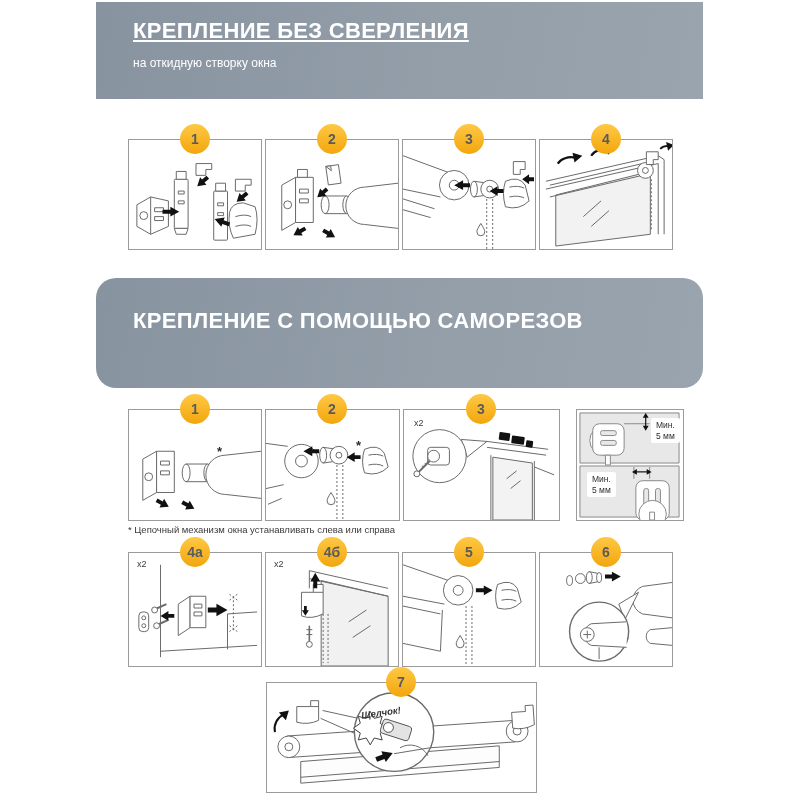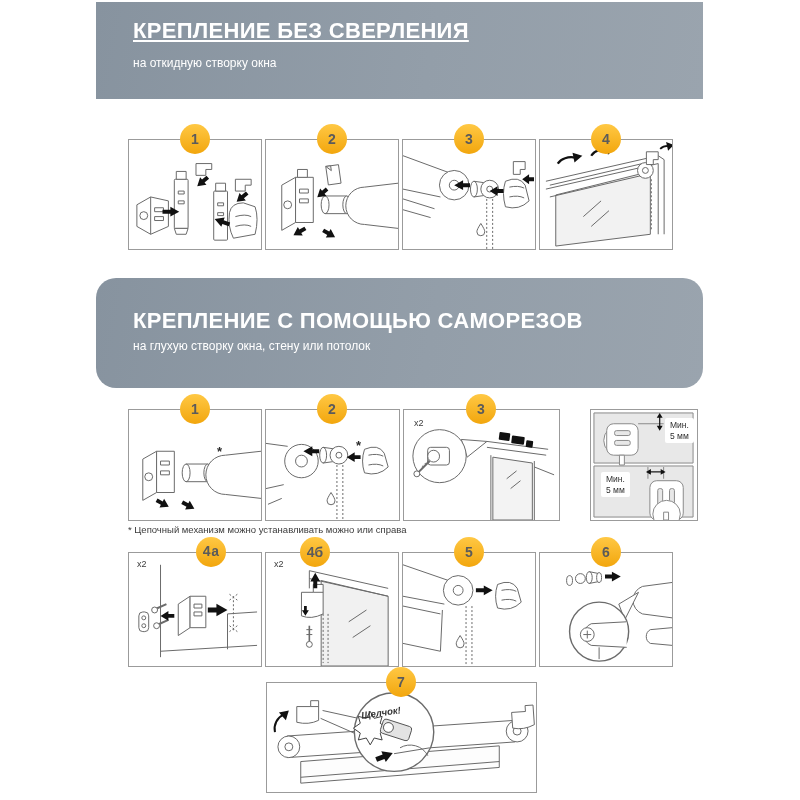--- a/index.html
+++ b/index.html
@@ -179,21 +179,20 @@
     </svg>
   </div>
 
   <div class="badge" style="left:180px;top:124px;">1</div>
   <div class="badge" style="left:317px;top:124px;">2</div>
   <div class="badge" style="left:454px;top:124px;">3</div>
   <div class="badge" style="left:591px;top:124px;">4</div>
 
   <div class="band" style="top:278px;height:110px;border-radius:20px;">
     <div class="t" style="top:30px;">КРЕПЛЕНИЕ С ПОМОЩЬЮ САМОРЕЗОВ</div>
-    <div class="s" style="top:61px;">на глухую створку окна, стену или потолок</div>
   </div>
 
   <div class="panel" style="left:128px;top:409px;width:134px;height:112px;">
     <span class="ast" style="left:88px;top:34px;">*</span>
     <svg class="art" viewBox="0 0 134 112" preserveAspectRatio="none">
       <g stroke="#6b6b6b" fill="#ffffff" stroke-width="1">
         <path d="M14,50 L28,42 L28,84 L14,92 Z"></path>
         <rect x="28" y="42" width="18" height="42"></rect>
         <rect x="32" y="52" width="9" height="4"></rect>
         <rect x="32" y="62" width="9" height="4"></rect>
@@ -268,21 +267,21 @@
         <line x1="132" y1="58" x2="152" y2="66"></line>
       </g>
       <g fill="#111111" stroke="none" transform="rotate(7 110 30)">
         <rect x="96" y="24" width="11" height="8" rx="1"></rect>
         <rect x="109" y="26" width="13" height="8" rx="1"></rect>
         <rect x="124" y="29" width="7" height="7" rx="1"></rect>
       </g>
     </svg>
   </div>
 
-  <div class="panel" style="left:590px;top:409px;width:108px;height:112px;">
+  <div class="panel" style="left:576px;top:409px;width:108px;height:112px;">
     <svg class="art" viewBox="0 0 108 112" preserveAspectRatio="none">
       <g stroke="#8a8a8a" stroke-width="1">
         <rect x="3" y="3" width="101" height="51" fill="#e8e8e8"></rect>
         <rect x="3" y="57" width="101" height="52" fill="#e8e8e8"></rect>
         <circle cx="28" cy="31" r="15" fill="#ffffff"></circle>
         <rect x="16" y="14" width="32" height="32" rx="7" fill="#ffffff"></rect>
         <rect x="24" y="21" width="16" height="5" rx="2" fill="#e8e8e8"></rect>
         <rect x="24" y="31" width="16" height="5" rx="2" fill="#e8e8e8"></rect>
         <rect x="29" y="46" width="5" height="10" fill="#ffffff"></rect>
         <line x1="48" y1="14" x2="74" y2="14"></line>
@@ -310,21 +309,21 @@
     <div class="minbox" style="left:10px;top:62px;">
       <span>Мин.</span><br>
       <span>5 мм</span>
     </div>
   </div>
 
   <div class="badge" style="left:180px;top:394px;">1</div>
   <div class="badge" style="left:317px;top:394px;">2</div>
   <div class="badge" style="left:466px;top:394px;">3</div>
 
-  <div class="footnote">* Цепочный механизм можно устанавливать можно или справа</div>
+  <div class="footnote">* Цепочный механизм окна устанавливать слева или справа</div>
 
   <div class="panel" style="left:128px;top:552px;width:134px;height:115px;">
     <span class="xlab" style="left:8px;top:6px;">x2</span>
     <svg class="art" viewBox="0 0 134 115" preserveAspectRatio="none">
       <g stroke="#6b6b6b" fill="#ffffff" stroke-width="1">
         <line x1="32" y1="12" x2="32" y2="106"></line>
         <line x1="32" y1="100" x2="130" y2="94"></line>
         <line x1="100" y1="62" x2="130" y2="60"></line>
         <line x1="100" y1="62" x2="100" y2="98"></line>
         <path d="M50,52 L62,44 L62,76 L50,84 Z"></path>
@@ -432,22 +431,22 @@
         <line x1="60" y1="96" x2="60" y2="108"></line>
       </g>
       <g fill="#111111" stroke="none">
         <g transform="translate(66,24)">
             <path d="M0,-2 h7 v-3 l9,5 -9,5 v-3 h-7 z"></path>
           </g>
       </g>
     </svg>
   </div>
 
-  <div class="badge" style="left:196px;top:537px;font-family:Liberation Mono, monospace;">4а</div>
-  <div class="badge" style="left:300px;top:537px;">4б</div>
+  <div class="badge" style="left:180px;top:537px;">4а</div>
+  <div class="badge" style="left:317px;top:537px;">4б</div>
   <div class="badge" style="left:454px;top:537px;">5</div>
   <div class="badge" style="left:591px;top:537px;">6</div>
 
   <div class="panel" style="left:266px;top:682px;width:271px;height:111px;">
     <span class="click" style="left:94px;top:24px;">Щелчок!</span>
     <svg class="art" viewBox="0 0 271 111" preserveAspectRatio="none">
       <g stroke="#6b6b6b" fill="#ffffff" stroke-width="1">
         <path d="M30,24 h14 v-6 h8 v20 q-10,5 -22,2 z"></path>
         <line x1="44" y1="24" x2="52" y2="24"></line>
         <line x1="20" y1="54" x2="250" y2="38"></line>

